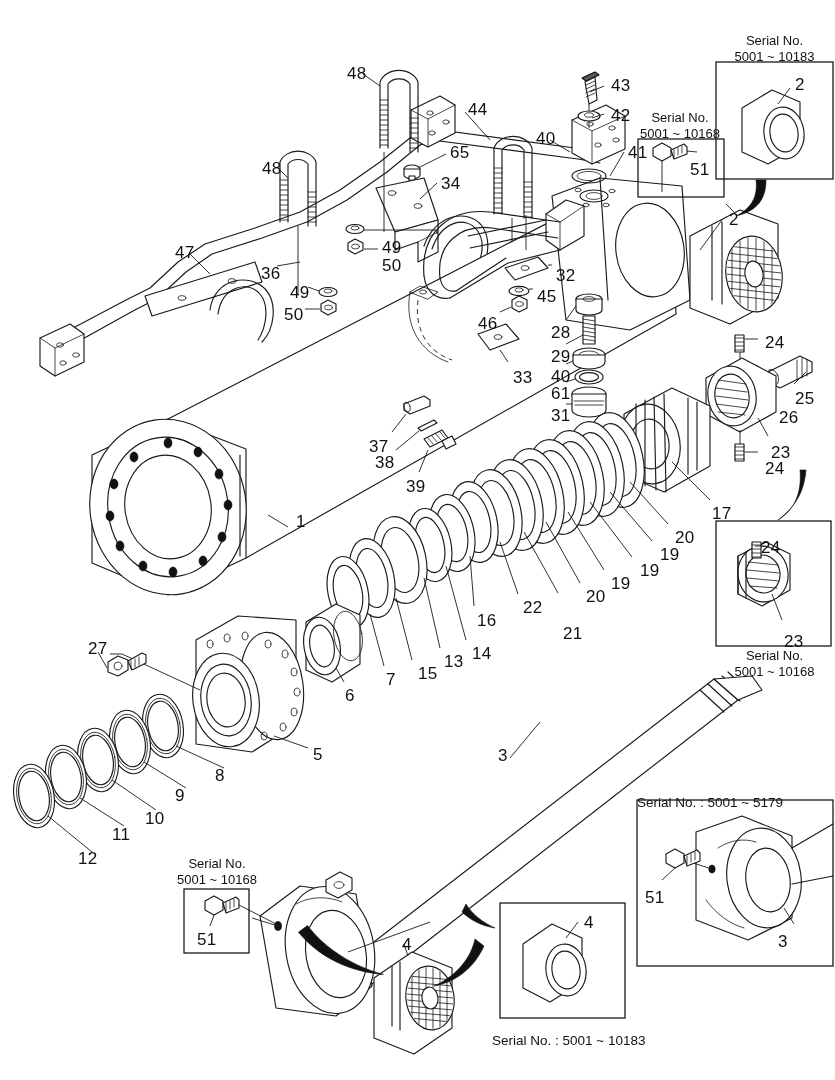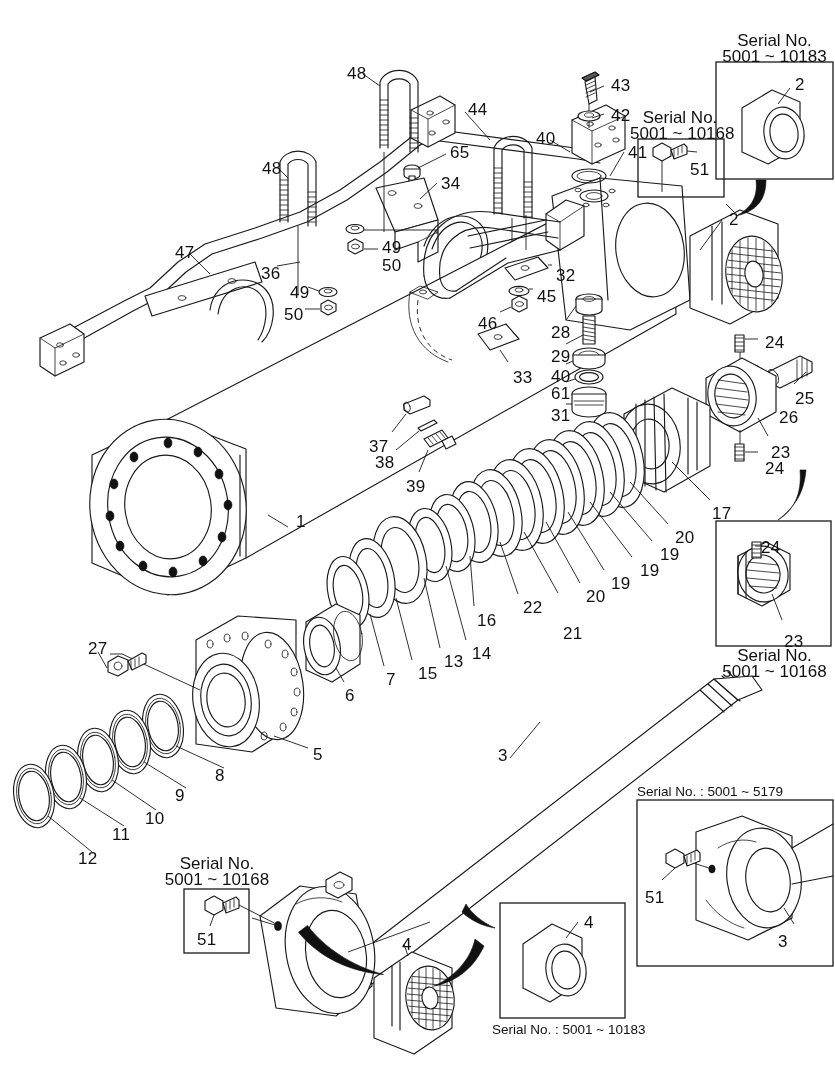--- a/index.html
+++ b/index.html
@@ -10,24 +10,24 @@
   svg#dwg{position:absolute;left:0;top:0;width:835px;height:1080px;}
   .ln{fill:none;stroke:#1a1a1a;stroke-width:1.15;stroke-linejoin:round;stroke-linecap:round;}
   .ln-t{fill:none;stroke:#1a1a1a;stroke-width:0.8;stroke-linecap:round;}
   .leader{fill:none;stroke:#1a1a1a;stroke-width:0.9;}
   .fillw{fill:#ffffff;stroke:#1a1a1a;stroke-width:1.15;stroke-linejoin:round;}
   .fillk{fill:#111111;stroke:#111111;stroke-width:0.6;}
   .box{fill:none;stroke:#1a1a1a;stroke-width:1.3;}
   .dash{fill:none;stroke:#1a1a1a;stroke-width:0.9;stroke-dasharray:5 4;}
   .num{position:absolute;font-size:17px;font-family:"Liberation Sans",sans-serif;
        color:#111;white-space:nowrap;letter-spacing:0.2px;}
-  .serial{position:absolute;font-size:17px;line-height:15.5px;text-align:center;
+  .serial{position:absolute;font-size:13px;line-height:15.5px;text-align:center;
           font-family:"Liberation Sans",sans-serif;color:#111;white-space:nowrap;}
   .serial1{position:absolute;font-size:13.5px;font-family:"Liberation Sans",sans-serif;
-           color:#111;white-space:nowrap;}
+           color:#111;white-space:nowrap;margin-top:11px;}
 </style>
 </head>
 <body>
 
 <div id="sheet">
 
 <svg id="dwg" viewBox="0 0 835 1080">
 
   <g>
     <path class="ln" d="M44 344 L58 336 L126 300 L150 288 L178 262 L205 244 L255 228 L300 212 L340 190 L380 162 L415 134"></path>

